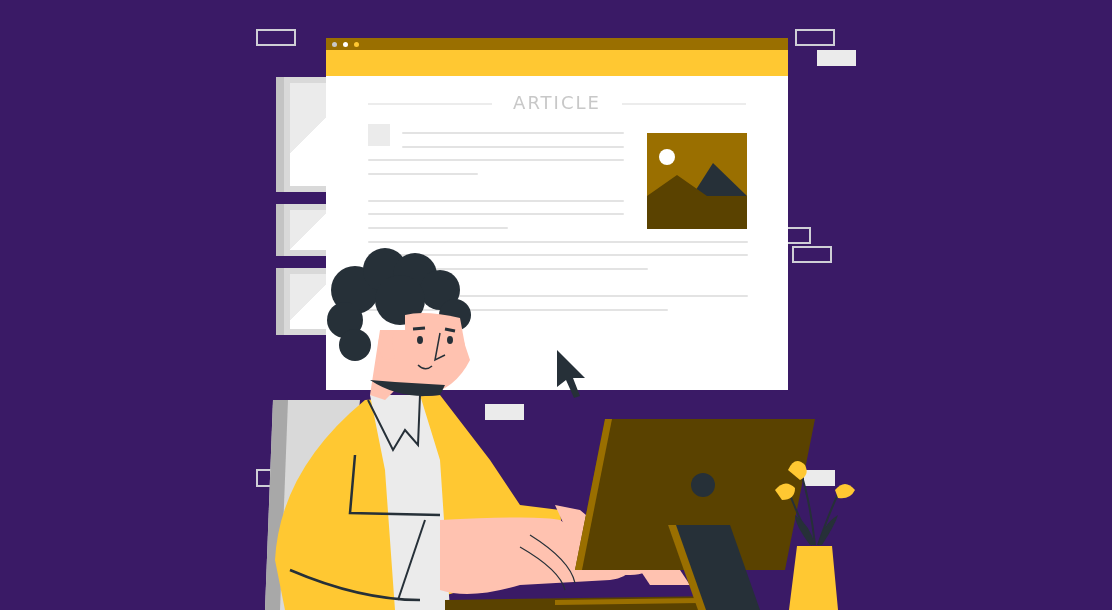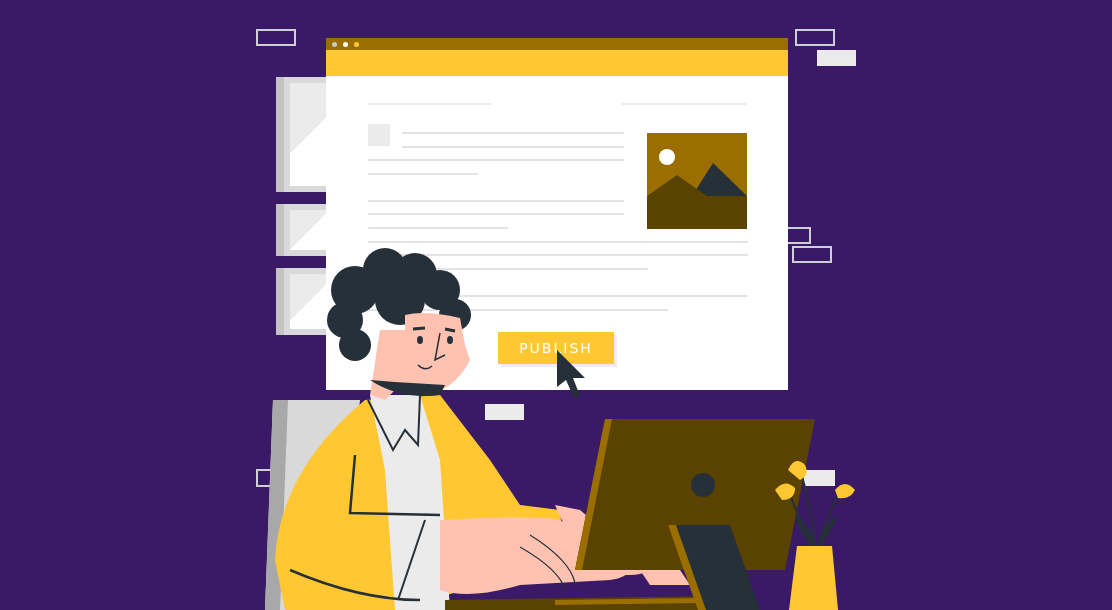--- a/index.html
+++ b/index.html
@@ -46,20 +46,21 @@
 
 <div id="browser">
   <div id="titlebar">
     <span class="dot" style="left:6px;background:#c8c8c8;"></span>
     <span class="dot" style="left:17px;background:#ffffff;"></span>
     <span class="dot" style="left:28px;background:#ffc832;"></span>
   </div>
   <div id="header-band"></div>
 
   <div class="hr" style="left:42px;top:65px;width:124px;"></div>
+  <div id="article-title">ARTICLE</div>
   <div class="hr" style="left:296px;top:65px;width:124px;"></div>
 
   <div id="thumb"></div>
 
   <div class="line" style="left:76px;top:94px;width:222px;"></div>
   <div class="line" style="left:76px;top:108px;width:222px;"></div>
   <div class="line" style="left:42px;top:121px;width:256px;"></div>
   <div class="line" style="left:42px;top:135px;width:110px;"></div>
   <div class="line" style="left:42px;top:162px;width:256px;"></div>
   <div class="line" style="left:42px;top:175px;width:256px;"></div>
@@ -71,21 +72,20 @@
   <div class="line" style="left:42px;top:271px;width:300px;"></div>
 
   <div id="image-ph">
     <svg width="100" height="96" viewBox="0 0 100 96">
       <circle cx="20" cy="24" r="8" fill="#ffffff"></circle>
       <polygon points="45,63 66,30 100,63" fill="#263038"></polygon>
       <polygon points="0,63 30,42 60,63 100,63 100,96 0,96" fill="#5a4200"></polygon>
     </svg>
   </div>
 
-  <div id="publish-button">PUBLISH</div>
 </div>
 
 <svg class="abs" style="left:0;top:0;" width="1112" height="610" viewBox="0 0 1112 610">
 
   <g>
     <polygon points="557,350 557,387 566,380 574,398 580,396 573,378 585,378" fill="#263038"></polygon>
   </g>
 
   <g>
     <polygon points="273,400 360,400 340,610 265,610" fill="#d9d9d9"></polygon>

